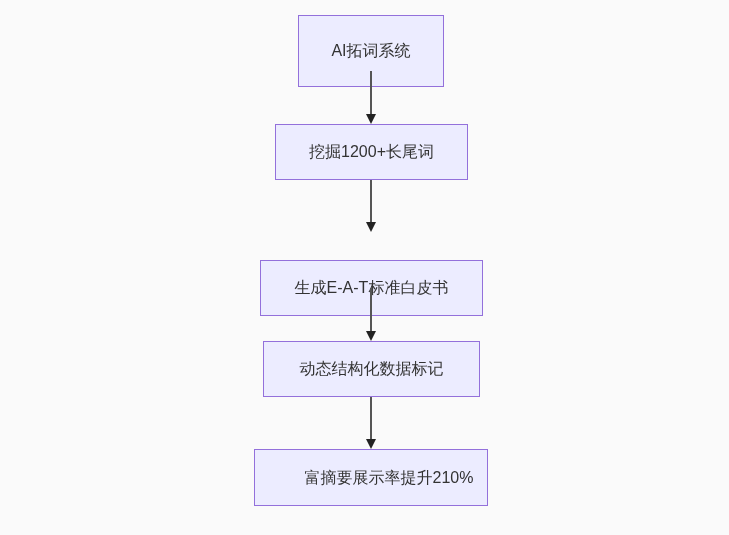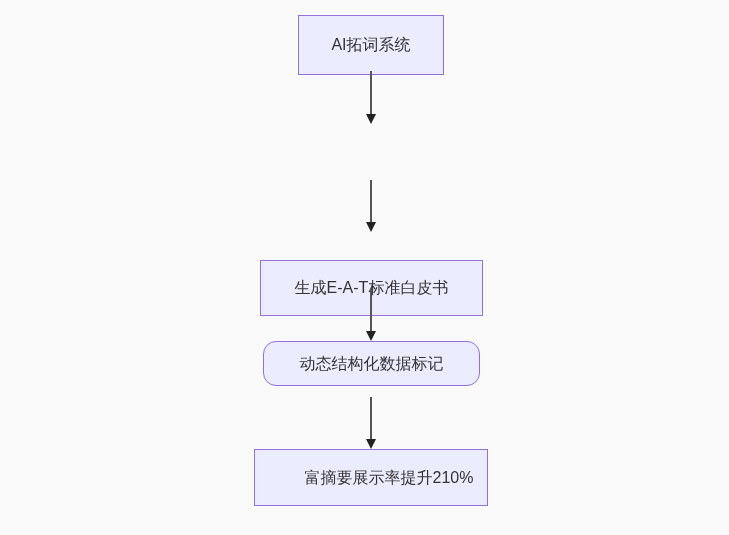--- a/index.html
+++ b/index.html
@@ -27,24 +27,24 @@
     border: 1.7px solid var(--node-border, #9370db);
     color: var(--node-text, #333333);
     display: flex;
     align-items: center;
     justify-content: center;
     font-size: 16px;
     line-height: 1.2;
     text-align: center;
     white-space: nowrap;
   }
-  .n1 { left: 298px; top: 15px;  width: 146px; height: 60px; }
+  .n1 { left: 298px; top: 15px;  width: 146px; height: 72px; }
   .n2 { left: 275px; top: 124px; width: 193px; height: 56px; }
   .n3 { left: 260px; top: 232px; width: 223px; height: 56px; margin-top: 28px; }
-  .n4 { left: 263px; top: 341px; width: 217px; height: 45px; border-radius: 13px; }
+  .n4 { left: 263px; top: 341px; width: 217px; height: 56px; }
   .n5 { left: 254px; top: 449px; width: 234px; height: 57px; padding-left: 36px; }
 
   .arrow {
     position: absolute;
     width: 12px;
     margin-left: -6px; 
     display: flex;
     flex-direction: column;
     align-items: center;
   }
@@ -72,20 +72,23 @@
 
   <div class="node n1">
     <span>AI拓词系统</span>
   </div>
 
   <div class="arrow a1">
     <div class="shaft"></div>
     <div class="head"></div>
   </div>
 
+  <div class="node n2">
+    <span>挖掘1200+长尾词</span>
+  </div>
 
   <div class="arrow a2">
     <div class="shaft"></div>
     <div class="head"></div>
   </div>
 
   <div class="node n3">
     <span>生成E-A-T标准白皮书</span>
   </div>
 

